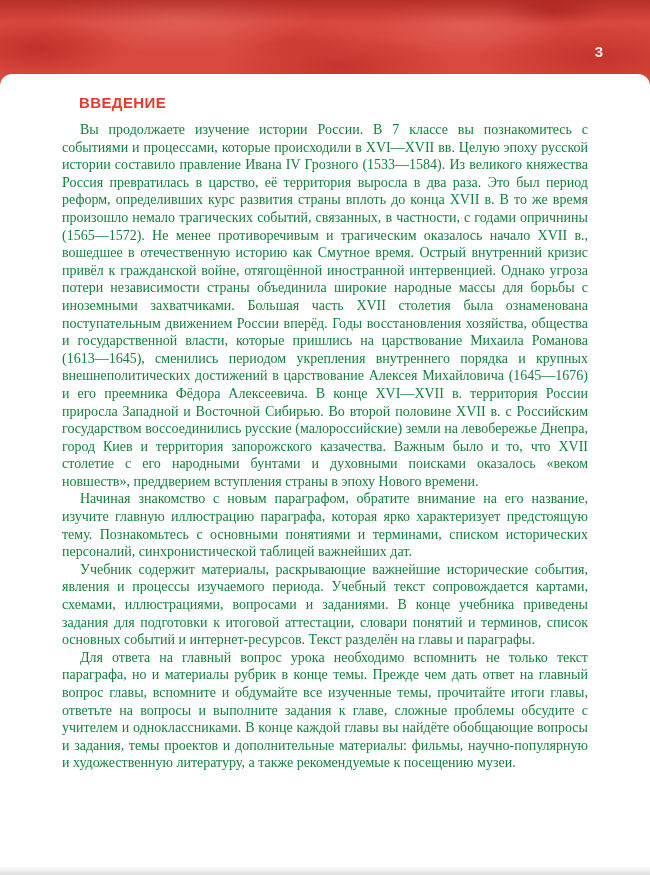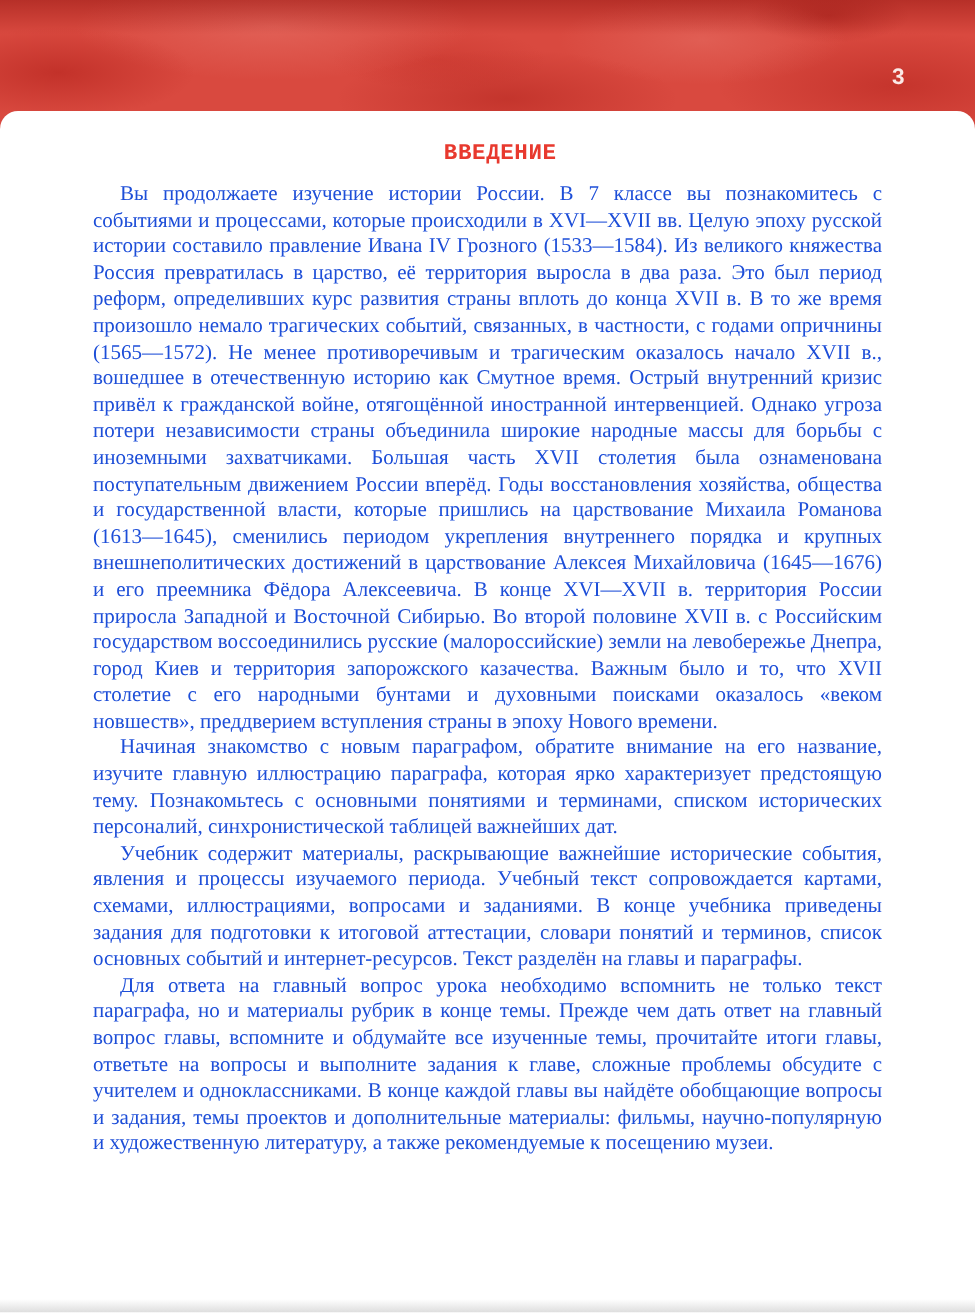--- a/index.html
+++ b/index.html
@@ -55,34 +55,33 @@
     width: 650px;
     height: 801px;
     background: #ffffff;
     border-radius: 12px 12px 0 0;
     box-sizing: border-box;
     padding: 20px 62px 0 62px;
   }
   .heading {
     margin: 0 0 10px 17px;
     color: #e8392e;
-    font-family: Liberation Mono, monospace;
+    font-family: Liberation Sans, sans-serif;
     font-size: 15px;
     font-weight: bold;
     letter-spacing: 0.4px;
-    text-align: center;
   }
   .body-text p {
     margin: 0;
     text-indent: 18px;
     text-align: justify;
     font-family: "Liberation Serif", serif;
     font-size: 14px;
     line-height: 17.6px;
-    color: #1d4ed8;
+    color: #15803d;
   }
   .bottom-edge {
     position: absolute;
     left: 0;
     bottom: 0;
     width: 100%;
     height: 9px;
     background: linear-gradient(to bottom, rgba(120,120,120,0) 0%, rgba(120,120,120,0.25) 100%);
   }
 </style>

